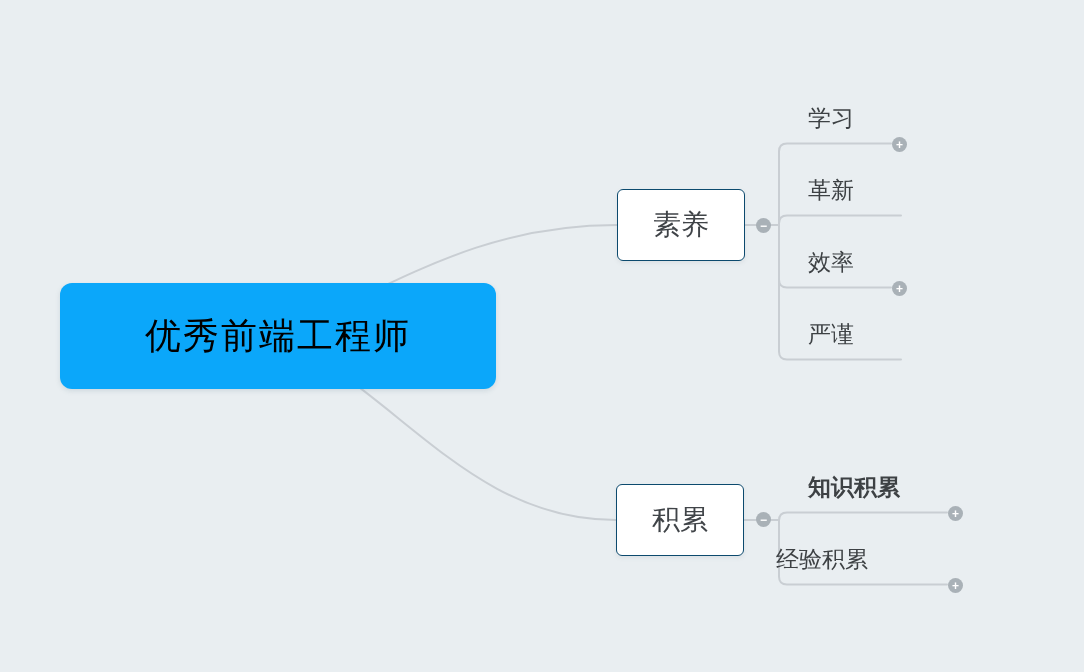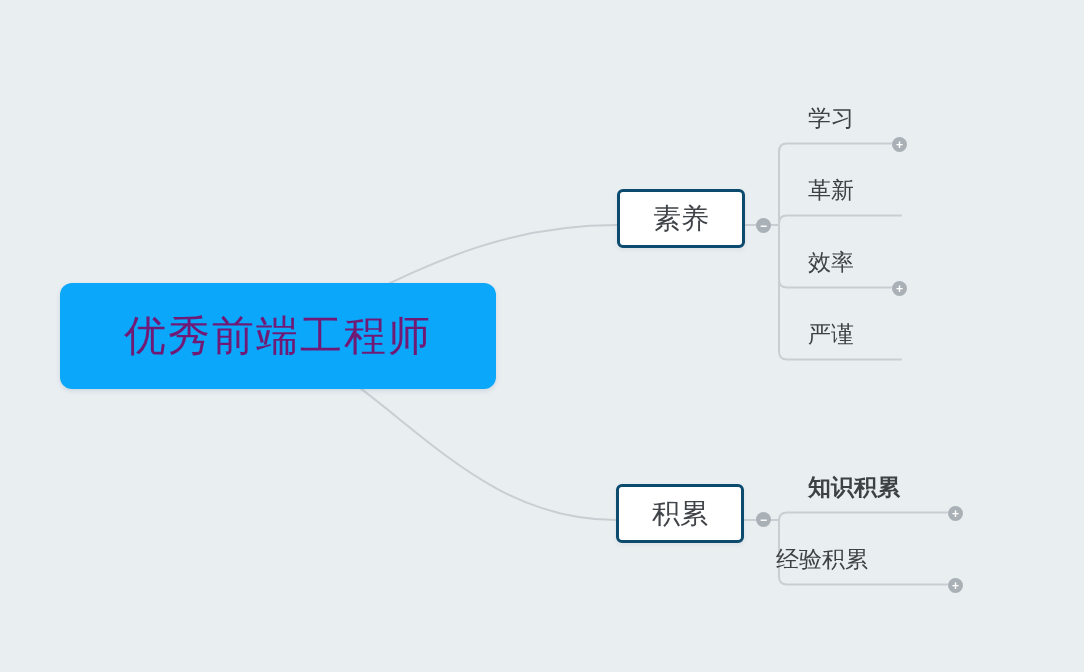--- a/index.html
+++ b/index.html
@@ -35,31 +35,31 @@
     height: 106px;
     background: #0ba7fa;
     border-radius: 12px;
     display: flex;
     align-items: center;
     justify-content: center;
     box-shadow: 0 2px 5px rgba(90, 120, 140, 0.18);
     cursor: pointer;
   }
   .root-node span {
-    color: #701a75;
-    font-size: 42px;
+    color: #000000;
+    font-size: 36px;
     letter-spacing: 2px;
     white-space: nowrap;
   }
   .branch-node {
     position: absolute;
     width: 128px;
-    height: 59px;
+    height: 72px;
     background: #ffffff;
-    border: 3px solid #0c4a6e;
+    border: 1px solid #0c4a6e;
     border-radius: 6px;
     box-sizing: border-box;
     display: flex;
     align-items: center;
     justify-content: center;
     box-shadow: 0 2px 4px rgba(120, 130, 140, 0.12);
     cursor: pointer;
   }
   .branch-node span {
     color: #404448;

